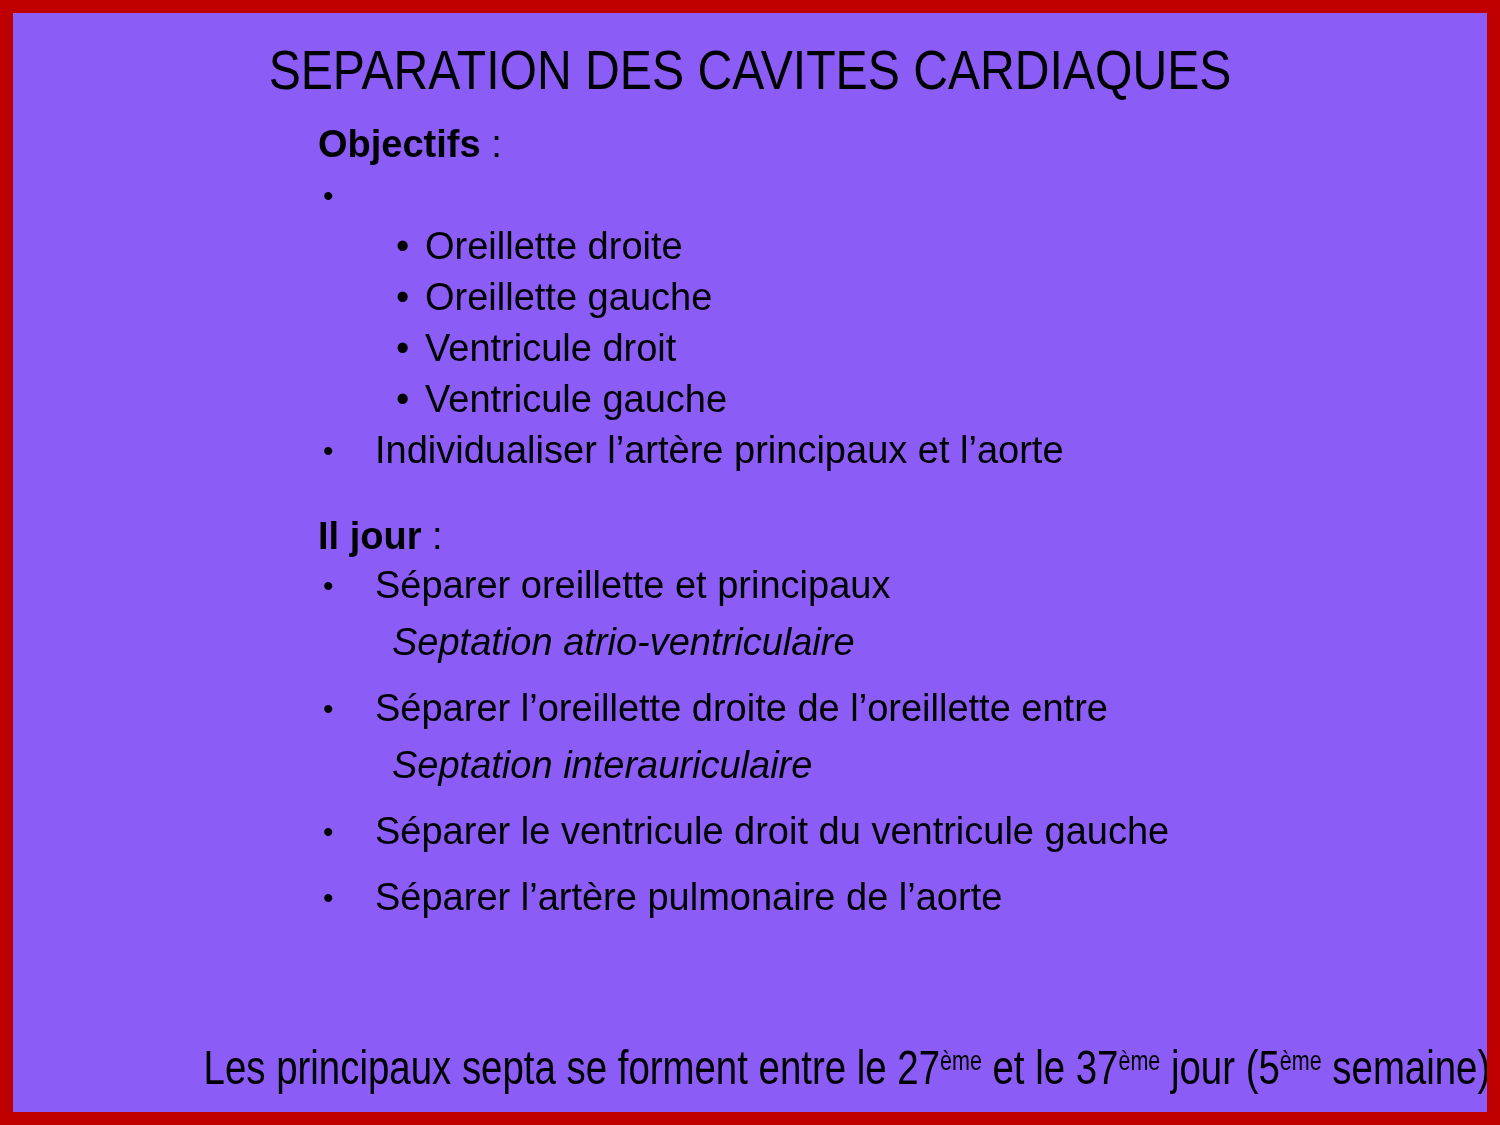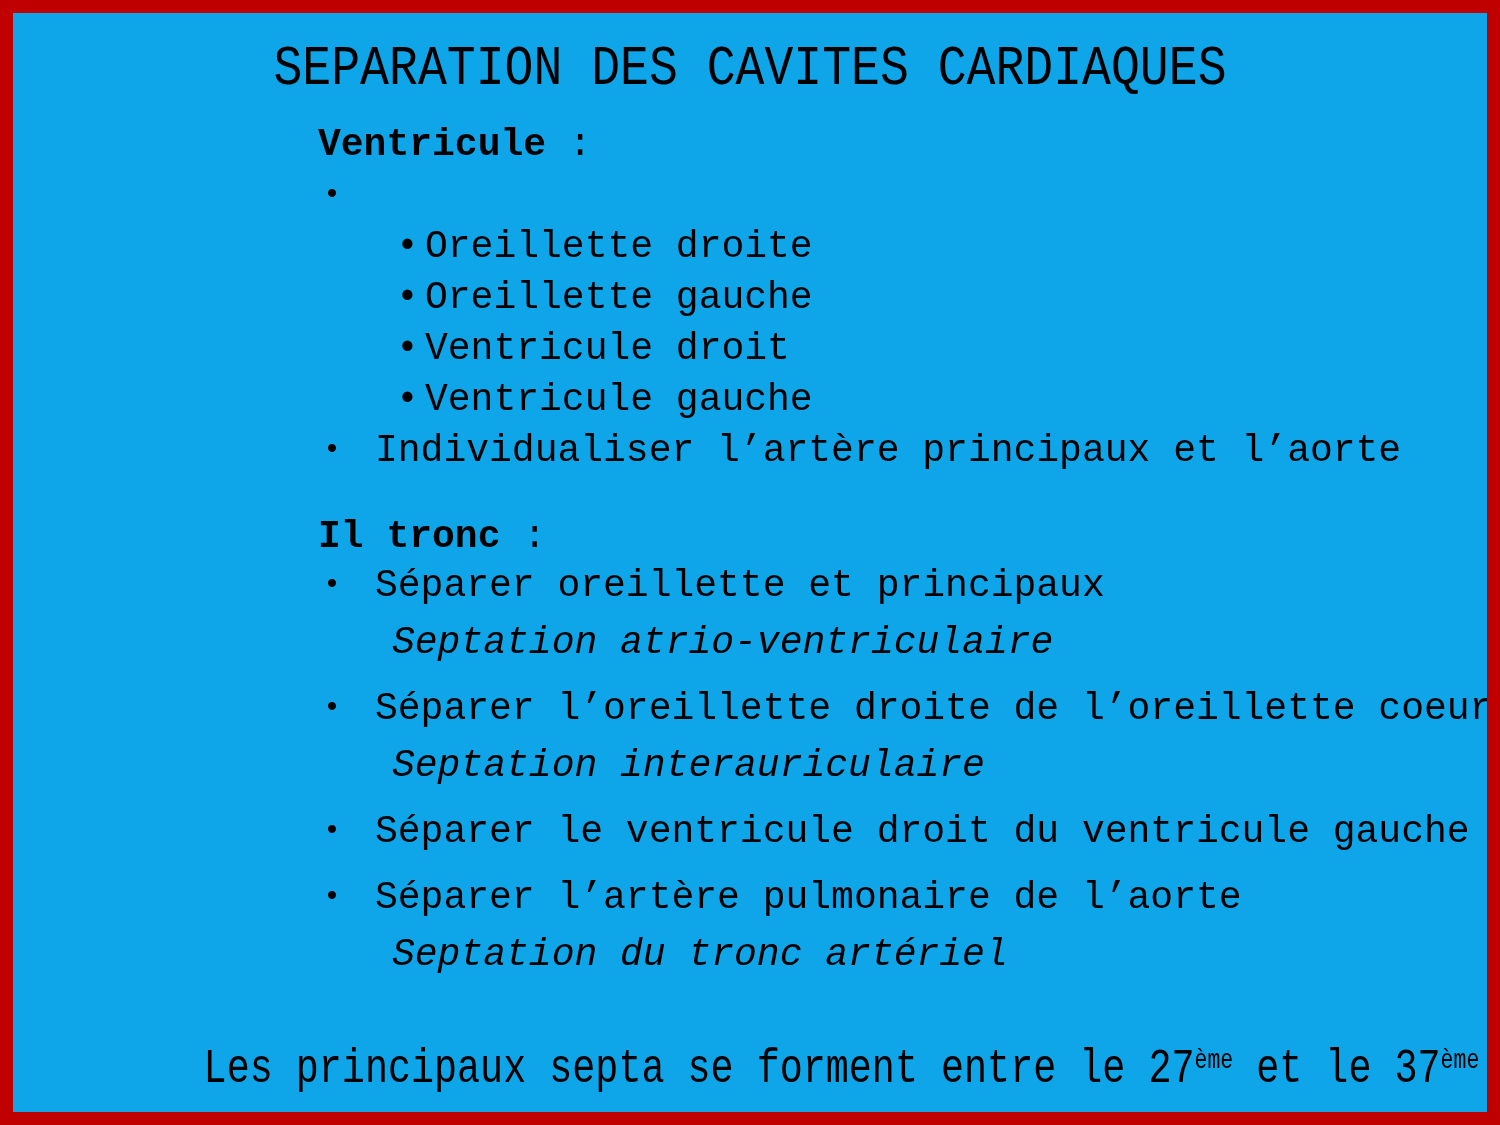--- a/index.html
+++ b/index.html
@@ -95,28 +95,28 @@
   .footer sup {
     font-size: 0.56em;
     vertical-align: baseline;
     position: relative;
     top: -0.52em;
   }
 </style>
 </head>
 <body>
 
-<div class="slide" style="border-color: rgb(192, 0, 0); background: #0ea5e9; color: rgb(0, 0, 0); font-family: Liberation Mono, monospace;">
+<div class="slide" style="border-color: rgb(192, 0, 0); background: #8b5cf6; color: rgb(0, 0, 0);">
 
   <h1 class="title">SEPARATION DES CAVITES CARDIAQUES</h1>
 
   <div class="content">
 
     <div class="objectives">
-      <div class="section-heading line"><span class="hd">Ventricule</span><span> :</span></div>
+      <div class="section-heading line"><span class="hd">Objectifs</span><span> :</span></div>
 
       <div class="li line">
         <span class="b1">•</span>
       </div>
       <div class="li2 line">
         <span class="b2">•</span>
         <span>Oreillette droite</span>
       </div>
       <div class="li2 line">
         <span class="b2">•</span>
@@ -130,51 +130,50 @@
         <span class="b2">•</span>
         <span>Ventricule gauche</span>
       </div>
       <div class="li line">
         <span class="b1">•</span>
         <span>Individualiser l’artère principaux et l’aorte</span>
       </div>
     </div>
 
     <div class="requirements">
-      <div class="section-heading"><span class="hd">Il tronc</span><span> :</span></div>
+      <div class="section-heading"><span class="hd">Il jour</span><span> :</span></div>
 
       <div class="req-item">
         <div class="li line">
           <span class="b1">•</span>
           <span>Séparer oreillette et principaux</span>
         </div>
         <div class="septation line">Septation atrio-ventriculaire</div>
       </div>
 
       <div class="req-item">
         <div class="li line">
           <span class="b1">•</span>
-          <span>Séparer l’oreillette droite de l’oreillette coeur</span>
+          <span>Séparer l’oreillette droite de l’oreillette entre</span>
         </div>
         <div class="septation line">Septation interauriculaire</div>
       </div>
 
       <div class="req-item">
         <div class="li line">
           <span class="b1">•</span>
           <span>Séparer le ventricule droit du ventricule gauche</span>
         </div>
       </div>
 
       <div class="req-item">
         <div class="li line">
           <span class="b1">•</span>
           <span>Séparer l’artère pulmonaire de l’aorte</span>
         </div>
-        <div class="septation line">Septation du tronc artériel</div>
       </div>
     </div>
 
   </div>
 
   <div class="footer"><span>Les principaux septa se forment entre le 27</span><sup>ème</sup><span> et le 37</span><sup>ème</sup><span> jour (5</span><sup>ème</sup><span> semaine)</span></div>
 
 </div>
 
 </body></html>

